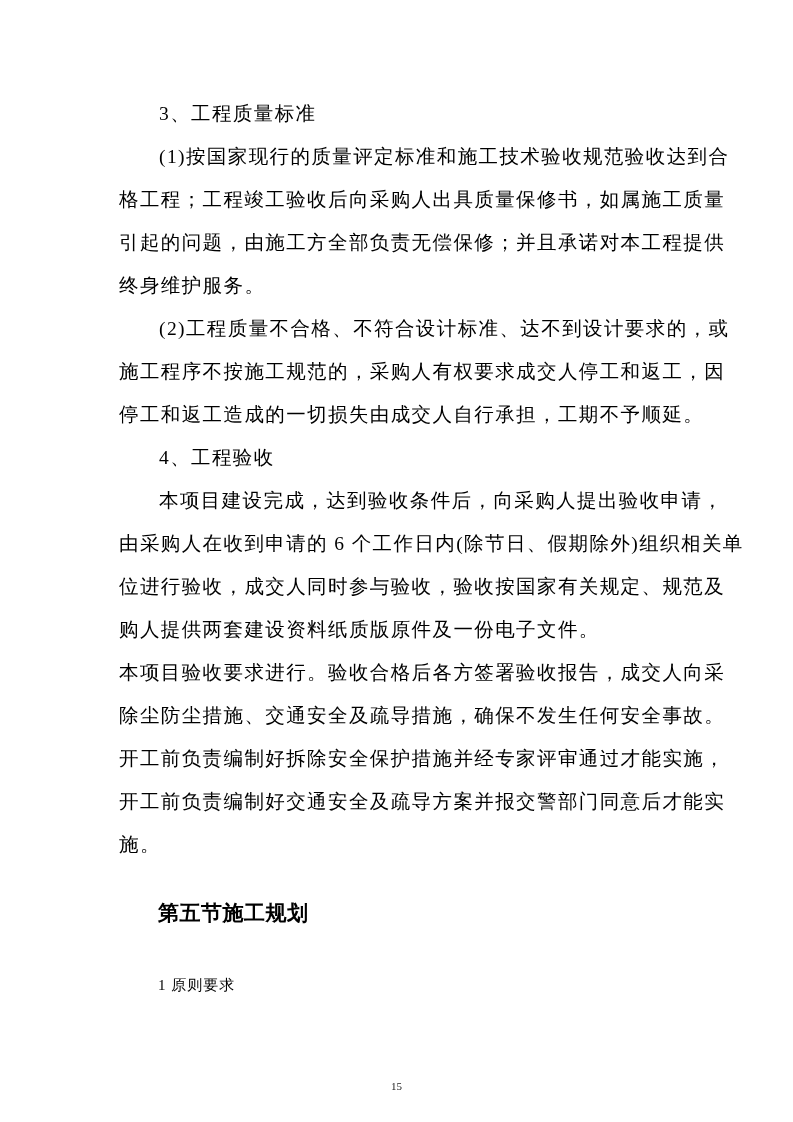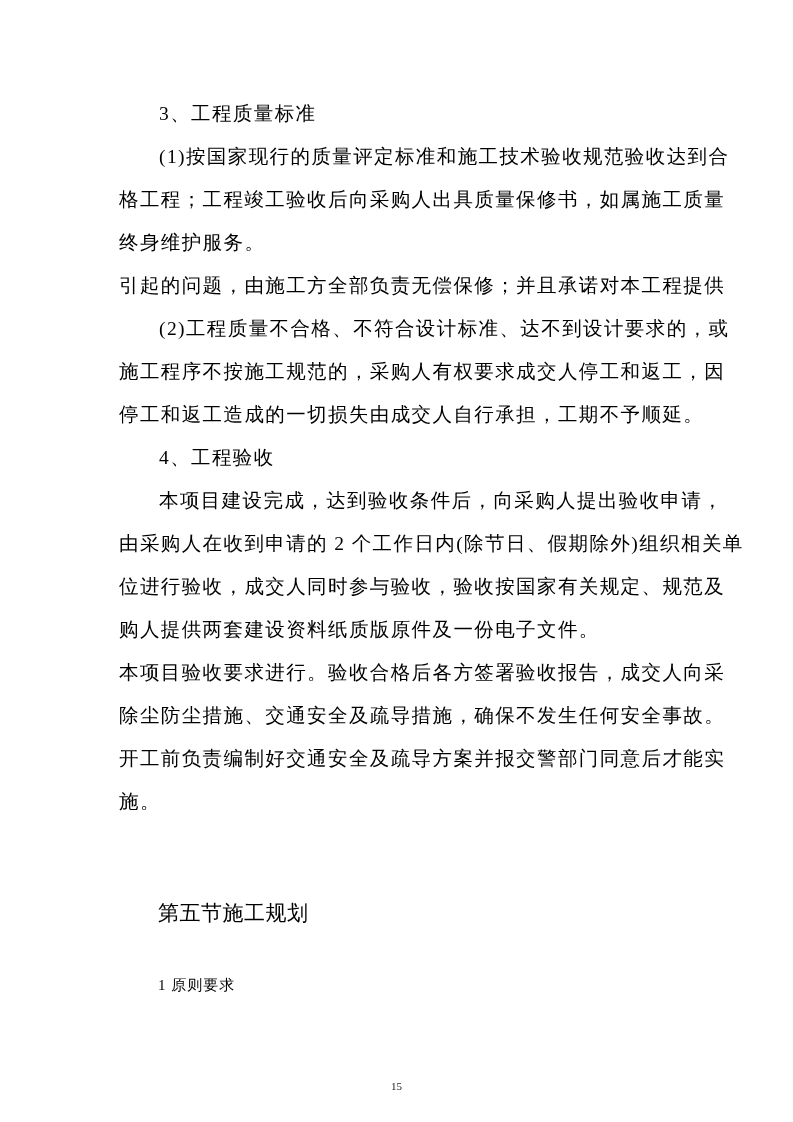--- a/index.html
+++ b/index.html
@@ -35,21 +35,21 @@
       letter-spacing: 1.4px;
     }
     .indent {
       padding-left: 40px;
     }
     .section-title {
       position: absolute;
       left: 158px;
       top: 898px;
       font-size: 21px;
-      font-weight: normal;
+      font-weight: bold;
       font-family: "DejaVu Sans", "Liberation Sans", sans-serif;
       letter-spacing: 0.5px;
       line-height: 30px;
       white-space: nowrap;
     }
     .subsection {
       position: absolute;
       left: 158px;
       top: 970px;
       font-size: 15px;
@@ -71,36 +71,37 @@
 </head>
 <body>
 
 <div class="page">
   <div class="body-text">
 
     <div class="line indent">3、工程质量标准</div>
 
     <div class="line indent">(1)按国家现行的质量评定标准和施工技术验收规范验收达到合</div>
     <div class="line">格工程；工程竣工验收后向采购人出具质量保修书，如属施工质量</div>
+    <div class="line">引起的问题，由施工方全部负责无偿保修；并且承诺对本工程提供</div>
     <div class="line">终身维护服务。</div>
-    <div class="line">引起的问题，由施工方全部负责无偿保修；并且承诺对本工程提供</div>
 
     <div class="line indent">(2)工程质量不合格、不符合设计标准、达不到设计要求的，或</div>
     <div class="line">施工程序不按施工规范的，采购人有权要求成交人停工和返工，因</div>
     <div class="line">停工和返工造成的一切损失由成交人自行承担，工期不予顺延。</div>
 
     <div class="line indent">4、工程验收</div>
 
     <div class="line indent">本项目建设完成，达到验收条件后，向采购人提出验收申请，</div>
-    <div class="line">由采购人在收到申请的 2 个工作日内(除节日、假期除外)组织相关单</div>
+    <div class="line">由采购人在收到申请的 6 个工作日内(除节日、假期除外)组织相关单</div>
     <div class="line">位进行验收，成交人同时参与验收，验收按国家有关规定、规范及</div>
     <div class="line">购人提供两套建设资料纸质版原件及一份电子文件。</div>
     <div class="line">本项目验收要求进行。验收合格后各方签署验收报告，成交人向采</div>
 
     <div class="line">除尘防尘措施、交通安全及疏导措施，确保不发生任何安全事故。</div>
+    <div class="line">开工前负责编制好拆除安全保护措施并经专家评审通过才能实施，</div>
     <div class="line">开工前负责编制好交通安全及疏导方案并报交警部门同意后才能实</div>
     <div class="line">施。</div>
   </div>
 
   <div class="section-title">第五节施工规划</div>
   <div class="subsection">1 原则要求</div>
 
   <div class="page-number">15</div>
 </div>
 

